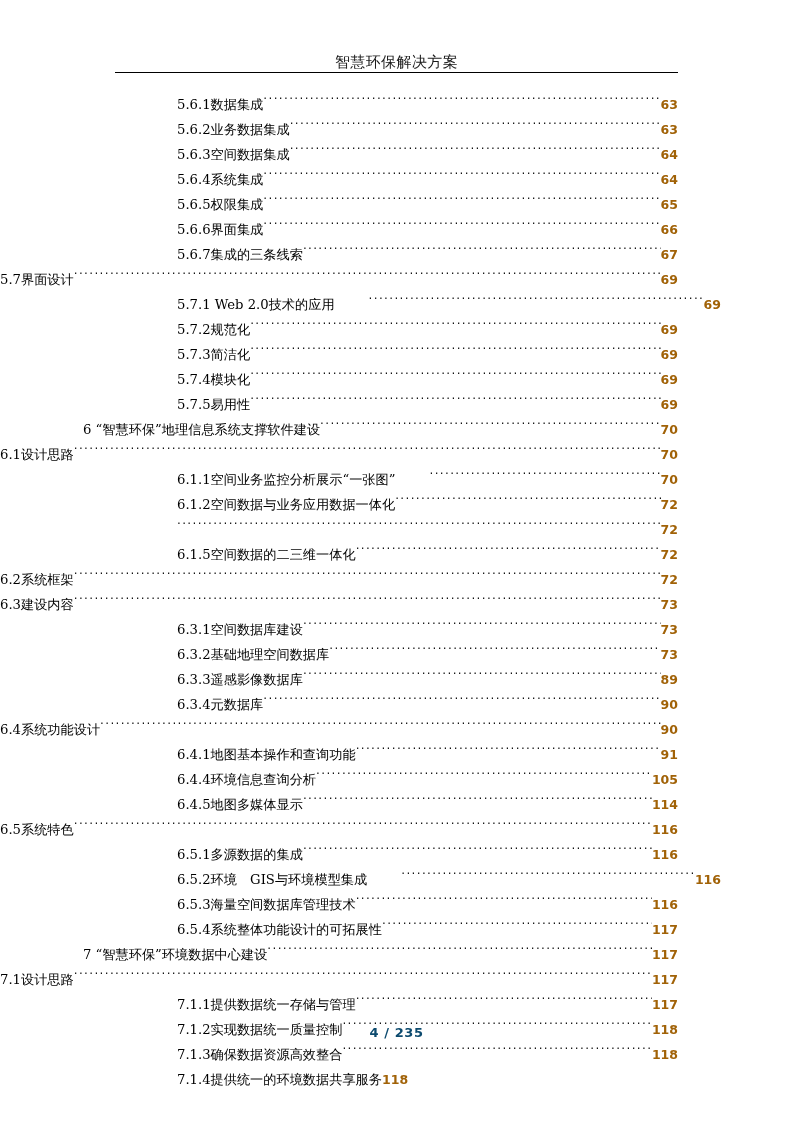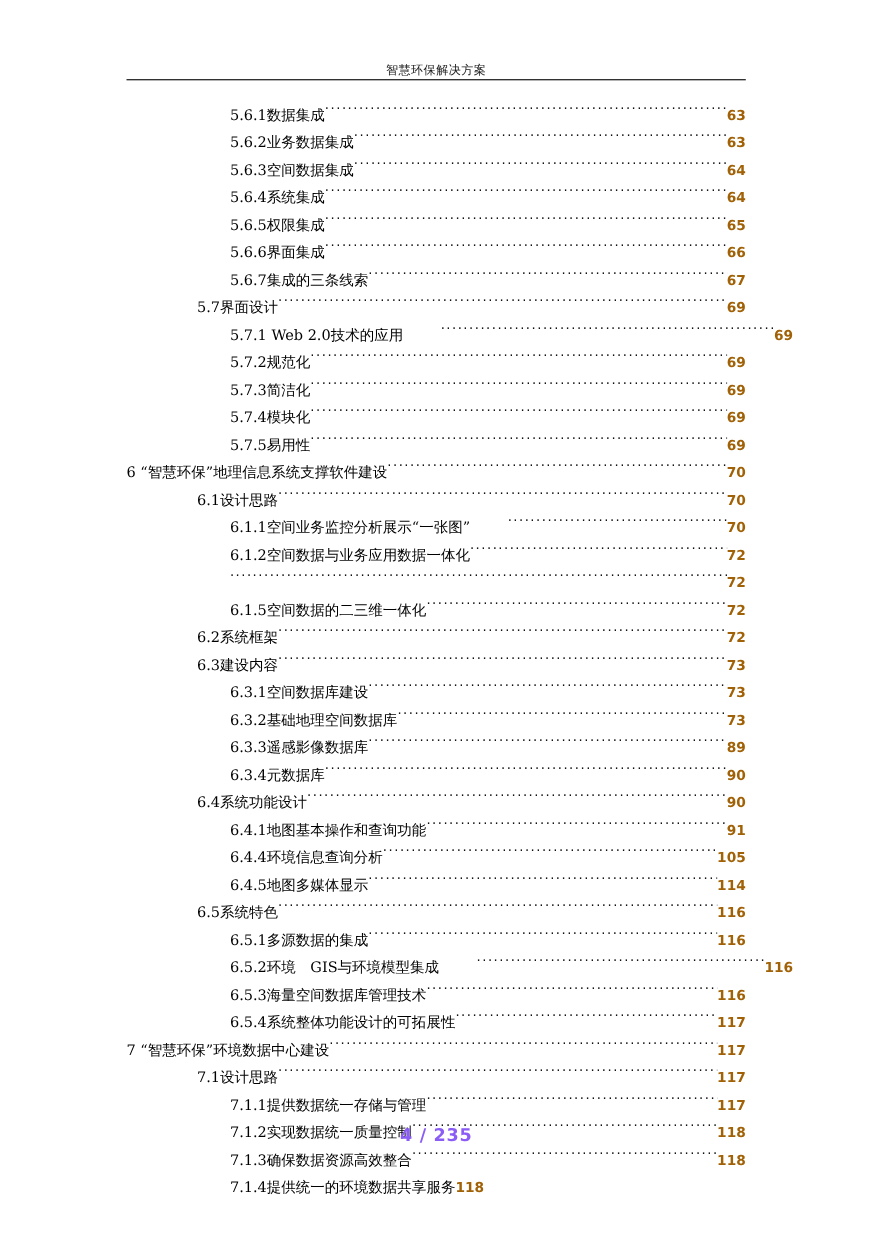--- a/index.html
+++ b/index.html
@@ -27,21 +27,21 @@
   
   .header {
     position: absolute;
     left: 115px;
     top: 52px;
     width: 563px;
     text-align: center;
   }
   .header-title {
     font-family: "DejaVu Serif", "Liberation Serif", serif;
-    font-size: 11px;
+    font-size: 15px;
     line-height: 14px;
     letter-spacing: 0.4px;
     color: #1a1a1a;
     display: inline-block;
   }
   .header-rule {
     position: absolute;
     left: 115px;
     top: 72px;
     width: 563px;
@@ -62,21 +62,21 @@
     align-items: baseline;
     height: 25px;
     white-space: nowrap;
     font-size: 13px;
     line-height: 25px;
     color: #000;
   }
 
   
   .lvl1 { padding-left: 83px; }
-  .lvl2 { padding-left: 147px; }
+  .lvl2 { }
   .lvl3 { padding-left: 177px; }
 
   .toc-text {
     font-family: "DejaVu Serif", "Liberation Serif", serif;
     font-size: 13.2px;
     flex: 0 0 auto;
   }
 
   
   .leader {
@@ -104,39 +104,39 @@
   .pageno {
     flex: 0 0 auto;
     font-family: "DejaVu Sans", "Liberation Sans", sans-serif;
     font-size: 12.5px;
     font-weight: 600;
     color: #a16207;
     padding-left: 0px;
   }
 
   
-  .toc-entry { padding-right: 115px; margin-left: 32px; }
+  .toc-entry { padding-right: 115px; }
   .toc-entry.wide { padding-right: 72px; }
 
   
   .gap { display: inline-block; width: 34px; }
 
   
   .footer {
     position: absolute;
     left: 0;
     top: 1022px;
     width: 793px;
     text-align: center;
   }
   .footer-text {
     font-family: "DejaVu Sans", "Liberation Sans", sans-serif;
-    font-size: 16px;
+    font-size: 13px;
     font-weight: 600;
-    color: #8b5cf6;
+    color: #0c4a6e;
     letter-spacing: 0.6px;
   }
 </style>
 </head>
 <body>
 
 <div class="page">
 
   <div class="header">
     <span class="header-title">智慧环保解决方案</span>

